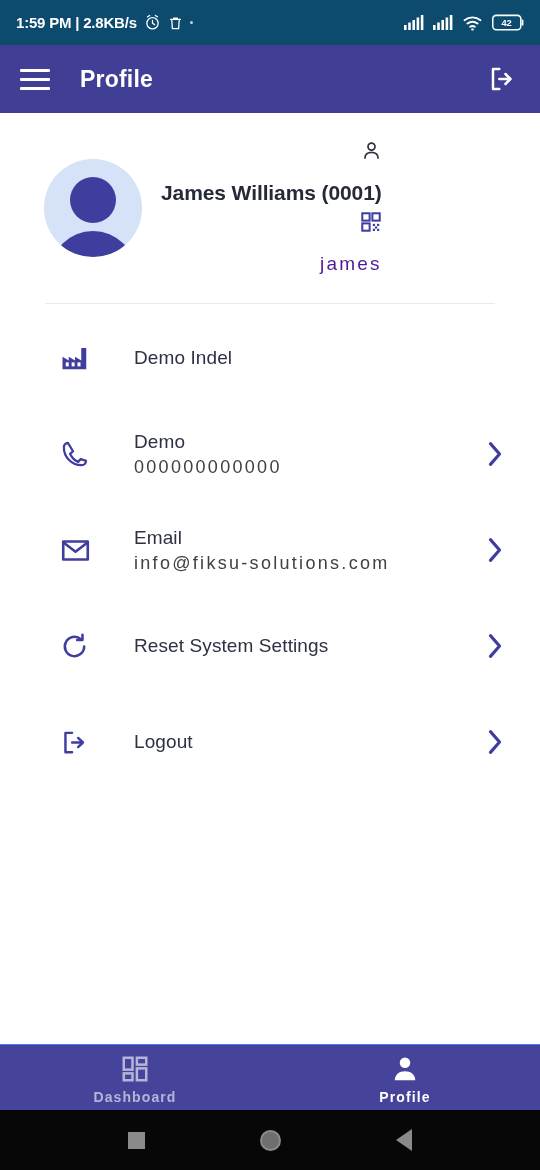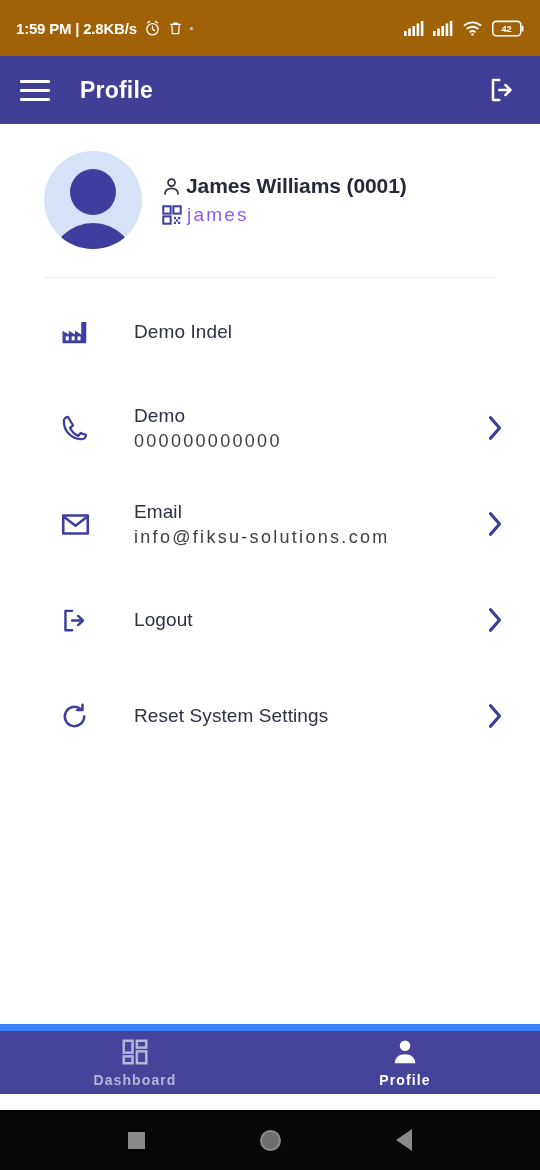--- a/index.html
+++ b/index.html
@@ -6,21 +6,21 @@
   html, body {
     width:540px; height:1170px;
     background:#ffffff;
     font-family:"Liberation Sans", sans-serif;
     overflow:hidden;
   }
   .phone { position:relative; width:540px; height:1170px; background:#ffffff; }
 
   
   .statusbar {
-    height:56px; background:#a16207; color:#ffffff;
+    height:45px; background:#0c4a6e; color:#ffffff;
     display:flex; align-items:center; justify-content:space-between;
     padding:0 14px 0 16px;
   }
   .sb-left { display:flex; align-items:center; gap:7px; }
   .sb-text { font-size:15px; font-weight:700; letter-spacing:-0.2px; white-space:nowrap; }
   .sb-right { display:flex; align-items:center; gap:9px;justify-content:center; }
   .sb-dot { width:3px; height:3px; border-radius:50%; background:#cfcfe0; display:inline-block; }
 
   
   .appbar {
@@ -43,24 +43,24 @@
   }
   .avatar .head {
     position:absolute; width:46px; height:46px; border-radius:50%;
     background:#3f3d9e; left:26px; top:18px;
   }
   .avatar .body {
     position:absolute; width:86px; height:56px; border-radius:43px 43px 0 0;
     background:#3f3d9e; left:6px; top:72px;
   }
   .profile-meta { margin-left:19px; }
-  .pm-row { display:flex; align-items:center; gap:4px; }
+  .pm-row { display:flex; align-items:flex-end; gap:20px;flex-direction:column; }
   .pm-row + .pm-row { margin-top:6px; }
   .pm-name { font-size:21px; font-weight:700; color:#262a38; letter-spacing:-0.1px; }
-  .pm-user { font-size:19px; color:#8b5cf6; letter-spacing:2.2px; }
+  .pm-user { font-size:19px; color:#4c1d95; letter-spacing:2.2px; }
 
   .divider {
     height:1px; background:#e9e9ee;
     margin:28px 45px 0 45px;
   }
 
   
   .list { padding-top:6px; }
   .row {
     display:flex; align-items:center;
@@ -70,22 +70,22 @@
   .row-text { flex:1; }
   .row-label { font-size:19px; color:#2d3142; font-weight:400; letter-spacing:0.1px; }
   .row-value {
     font-size:18px; color:#404040; letter-spacing:2.3px;
     margin-top:4px;
   }
   .chev { width:22px; flex:none; display:flex; justify-content:flex-end; }
 
   
   .bottomnav {
-    position:absolute; left:0; bottom:76px; width:540px; height:70px;
-    background:#45439a; display:flex; border-top:7px solid #3b82f6;
+    position:absolute; left:0; bottom:56px; width:540px; height:70px;
+    background:#45439a; display:flex; border-top:1px solid #3b82f6;
   }
   .tab {
     flex:1; display:flex; flex-direction:column;
     align-items:center; justify-content:center; gap:5px; cursor:pointer;
   }
   .tab-label { font-size:14px; font-weight:700; letter-spacing:1.1px; }
   .tab.inactive .tab-label { color:#b6b5d8; }
   .tab.active .tab-label { color:#ffffff; }
 
   
@@ -241,43 +241,43 @@
       <div class="chev">
         <svg width="18" height="26" viewBox="0 0 12 20">
           <path d="M2.5 2l7 8-7 8" fill="none" stroke="#3f3d9e" stroke-width="2.4" stroke-linecap="round" stroke-linejoin="round"></path>
         </svg>
       </div>
     </div>
 
     <div class="row">
       <div class="row-icon">
         <svg width="29" height="29" viewBox="0 0 24 24">
-          <path d="M10 4H4.5v16H10" fill="none" stroke="#3f3d9e" stroke-width="2" stroke-linecap="round" stroke-linejoin="round"></path>
-          <path d="M15 8.2l4 3.8-4 3.8M19 12h-9" fill="none" stroke="#3f3d9e" stroke-width="2" stroke-linecap="round" stroke-linejoin="round"></path>
-        </svg>
-      </div>
-      <div class="row-text">
-        <div class="row-label">Logout</div>
+          <path d="M20 12a8 8 0 1 1-2.7-6" fill="none" stroke="#3f3d9e" stroke-width="2.1" stroke-linecap="round"></path>
+          <path d="M18.6 2.2v4.4h-4.4" fill="none" stroke="#3f3d9e" stroke-width="2.1" stroke-linecap="round" stroke-linejoin="round"></path>
+        </svg>
+      </div>
+      <div class="row-text">
+        <div class="row-label">Reset System Settings</div>
       </div>
       <div class="chev">
         <svg width="18" height="26" viewBox="0 0 12 20">
           <path d="M2.5 2l7 8-7 8" fill="none" stroke="#3f3d9e" stroke-width="2.4" stroke-linecap="round" stroke-linejoin="round"></path>
         </svg>
       </div>
     </div>
 
     <div class="row">
       <div class="row-icon">
         <svg width="29" height="29" viewBox="0 0 24 24">
-          <path d="M20 12a8 8 0 1 1-2.7-6" fill="none" stroke="#3f3d9e" stroke-width="2.1" stroke-linecap="round"></path>
-          <path d="M18.6 2.2v4.4h-4.4" fill="none" stroke="#3f3d9e" stroke-width="2.1" stroke-linecap="round" stroke-linejoin="round"></path>
-        </svg>
-      </div>
-      <div class="row-text">
-        <div class="row-label">Reset System Settings</div>
+          <path d="M10 4H4.5v16H10" fill="none" stroke="#3f3d9e" stroke-width="2" stroke-linecap="round" stroke-linejoin="round"></path>
+          <path d="M15 8.2l4 3.8-4 3.8M19 12h-9" fill="none" stroke="#3f3d9e" stroke-width="2" stroke-linecap="round" stroke-linejoin="round"></path>
+        </svg>
+      </div>
+      <div class="row-text">
+        <div class="row-label">Logout</div>
       </div>
       <div class="chev">
         <svg width="18" height="26" viewBox="0 0 12 20">
           <path d="M2.5 2l7 8-7 8" fill="none" stroke="#3f3d9e" stroke-width="2.4" stroke-linecap="round" stroke-linejoin="round"></path>
         </svg>
       </div>
     </div>
 
   </div>
 

